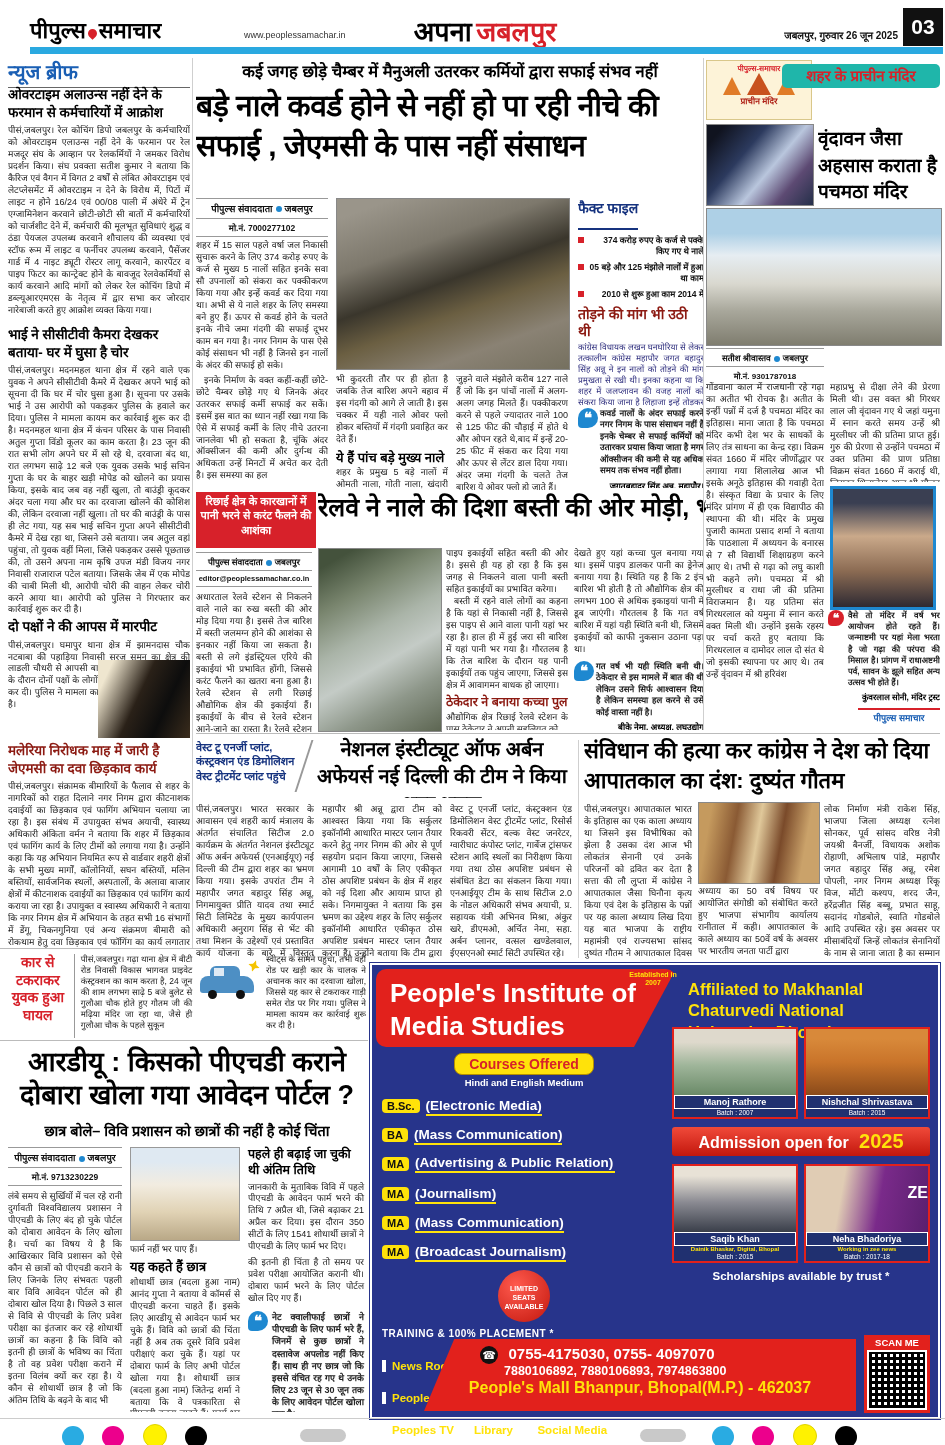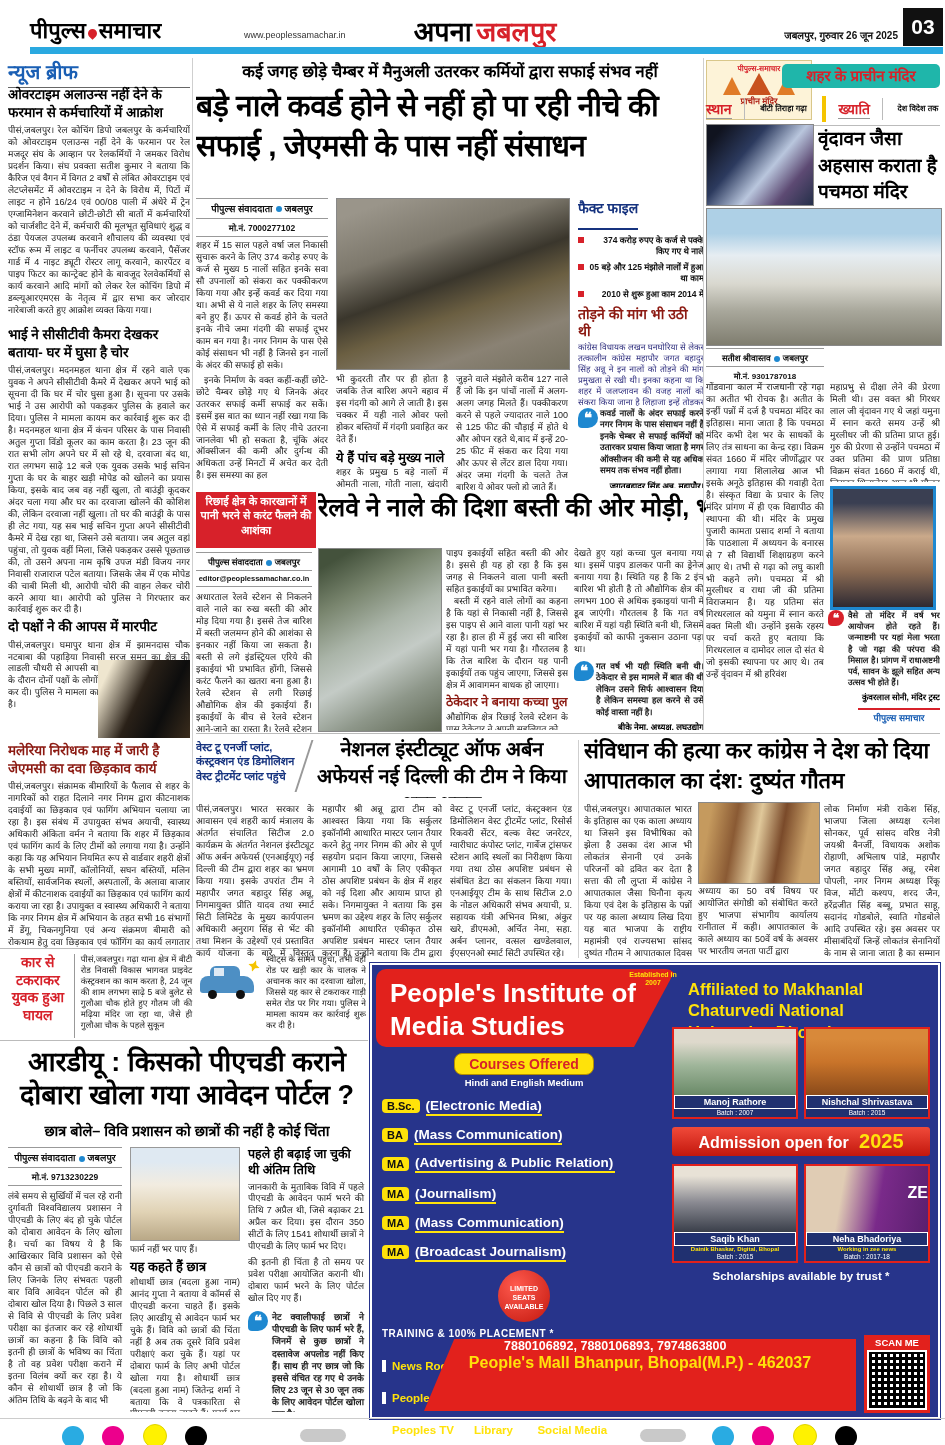--- a/index.html
+++ b/index.html
@@ -204,29 +204,20 @@
     <div style="font-size:7.5px;font-weight:bold;color:#d7212a">पीपुल्स-समाचार</div>
     <div style="height:22px">
       <span style="display:inline-block;width:0;height:0;border-left:9px solid transparent;border-right:9px solid transparent;border-bottom:18px solid #e07b28"></span>
       <span style="display:inline-block;width:0;height:0;border-left:12px solid transparent;border-right:12px solid transparent;border-bottom:22px solid #c8521e;margin:0 2px"></span>
       <span style="display:inline-block;width:0;height:0;border-left:9px solid transparent;border-right:9px solid transparent;border-bottom:18px solid #e07b28"></span>
     </div>
     <div style="font-size:8.5px;font-weight:bold;color:#b02318">प्राचीन मंदिर</div>
   </div>
   <div class="abs ctr" style="left:782px;top:64px;width:158px;height:24px;background:#1fb6aa;border-radius:5px;color:#d7212a;font-size:15px;font-weight:bold;line-height:24px">शहर के प्राचीन मंदिर</div>
 
-  <div class="abs" style="left:706px;top:96px;width:234px;display:flex;align-items:center;justify-content:space-between;border-bottom:1px solid #bbb;padding-bottom:3px">
-    <span style="font-size:14px;font-weight:bold;color:#d7212a;border-bottom:1px solid #999">स्थान</span>
-    <span class="sep"></span>
-    <span class="tab-lbl" style="width:52px">बीटी तिराहा गढ़ा</span>
-    <span class="ysep"></span>
-    <span style="font-size:14px;font-weight:bold;color:#d7212a;border-bottom:1px solid #999">ख्याति</span>
-    <span class="sep"></span>
-    <span class="tab-lbl" style="width:44px">देश विदेश तक</span>
-  </div>
 
   <div class="abs" style="left:706px;top:124px;width:106px;height:80px;border:1px solid #888;background:linear-gradient(130deg,#10131f 10%,#2c3a5e 35%,#b9c6dd 58%,#5d4a73 78%,#25304a)"></div>
   <div class="abs hd ovh" style="left:818px;top:126px;width:122px;height:80px;font-size:19px;line-height:1.4">वृंदावन जैसा अहसास कराता है पचमठा मंदिर</div>
 
   <div class="abs" style="left:706px;top:208px;width:234px;height:136px;border:1px solid #888;background:linear-gradient(#aed0e6 18%,#e6edf2 34%,#d9d8cf 55%,#a8a79b 75%,#7f7d6f)"></div>
 
   <div class="abs" style="left:706px;top:348px;width:118px">
     <div class="byl" style="font-size:8.5px"><span>सतीश श्रीवास्तव</span><span class="dot"></span><span>जबलपुर</span></div>
     <div class="byl2" style="font-size:8px">मो.नं. 9301787018</div>
   </div>
@@ -324,20 +315,24 @@
           </div>
           <div class="nm">Neha Bhadoriya</div>
           <div class="sub">Working in zee news</div>
           <div class="bt">Batch : 2017-18</div>
         </div>
       </div>
       <div class="ctr" style="color:#fff;font-size:11.5px;font-weight:bold;margin-top:7px">Scholarships available by trust *</div>
     </div>
 
     <div class="abs" style="left:52px;top:374px;width:432px;height:72px;background:#e2211c;clip-path:polygon(7% 0,100% 0,100% 100%,0 100%)">
+      <div style="padding:6px 0 0 56px">
+        <span style="display:inline-block;width:18px;height:18px;border-radius:50%;background:#111;color:#fff;font-size:11px;text-align:center;line-height:18px;vertical-align:middle;margin-right:6px">☎</span>
+        <span style="color:#fff;font-size:15px;font-weight:bold">0755-4175030, 0755- 4097070</span>
+      </div>
       <div style="color:#fff;font-size:12.5px;font-weight:bold;padding-left:80px">7880106892, 7880106893, 7974863800</div>
       <div class="ctr" style="color:#ffe20a;font-size:16px;font-weight:bold;line-height:1.15;margin-top:1px">People's Mall Bhanpur, Bhopal(M.P.) - 462037</div>
     </div>
     <div class="abs" style="left:492px;top:370px;width:66px;height:78px;background:#e2211c;text-align:center">
       <div style="color:#fff;font-size:9.5px;font-weight:bold;padding:2px 0">SCAN ME</div>
       <div style="width:56px;height:56px;margin:0 auto;background:
         repeating-linear-gradient(0deg,#000 0 3px,rgba(255,255,255,0) 3px 6px),
         repeating-linear-gradient(90deg,#000 0 3px,#fff 3px 6px);border:2px solid #fff"></div>
     </div>
   </div>

